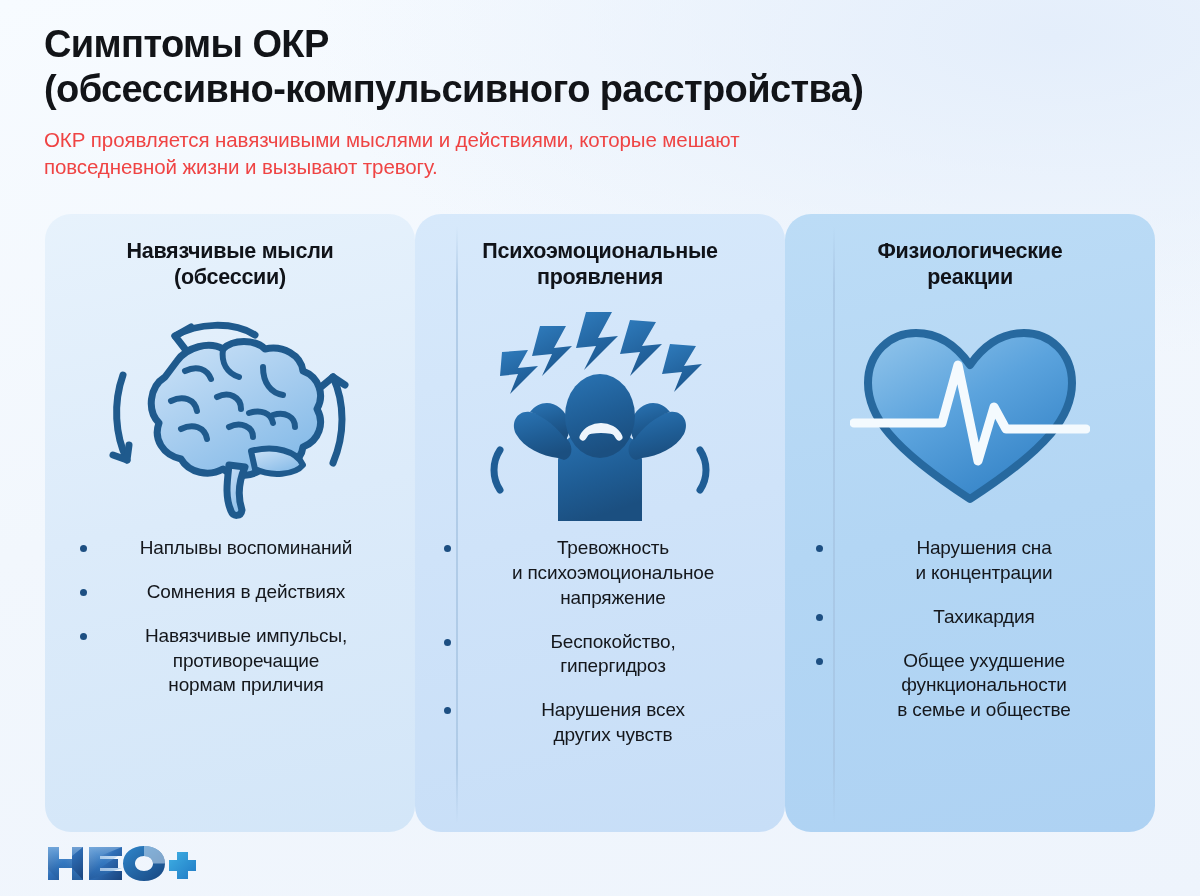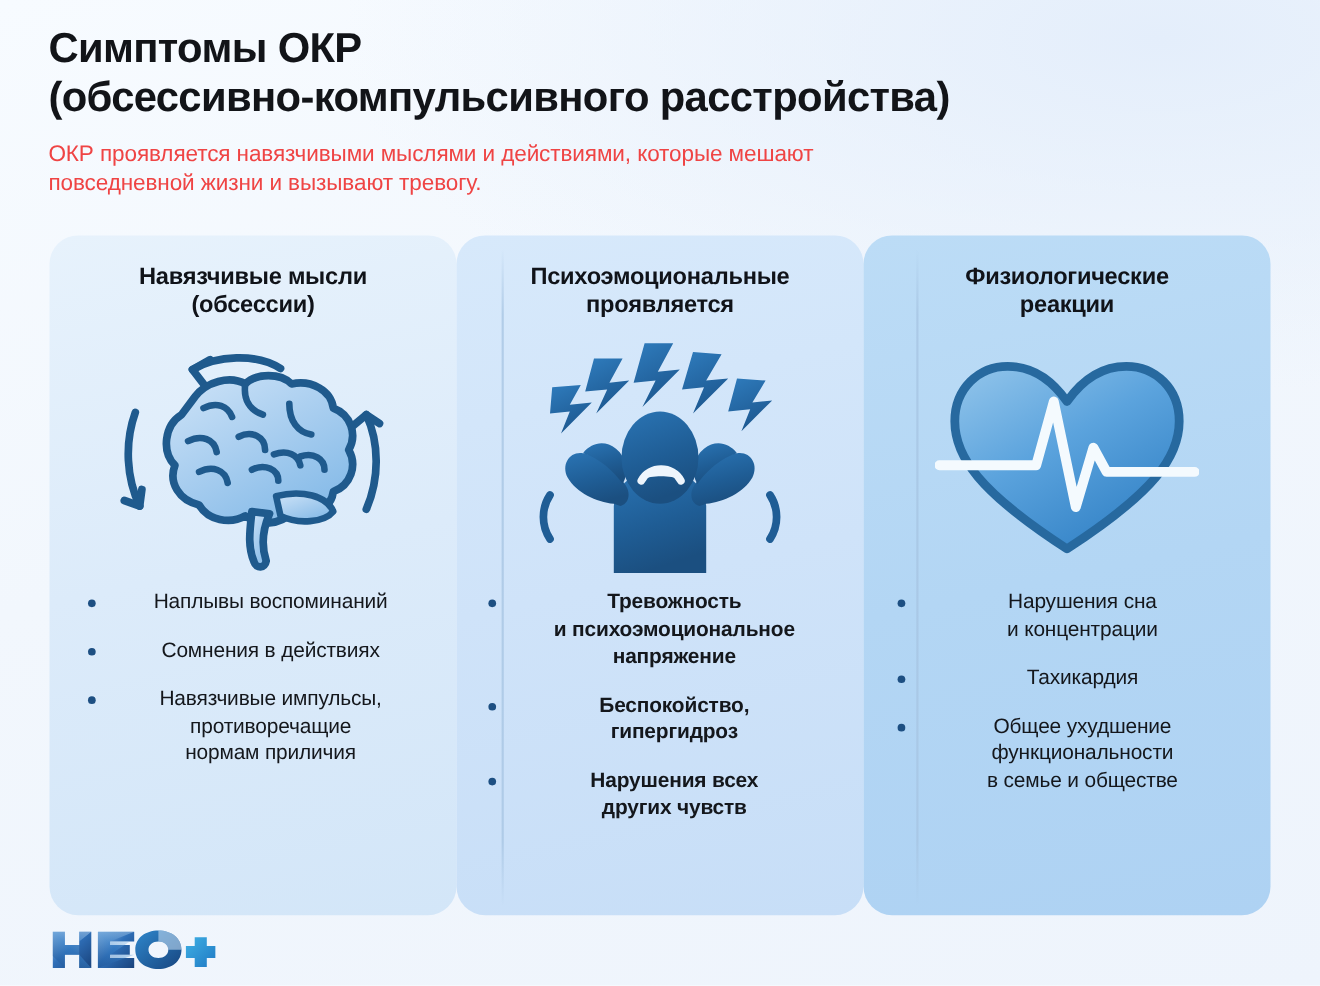--- a/index.html
+++ b/index.html
@@ -134,21 +134,21 @@
     position: absolute;
     left: 1px;
     top: 9px;
     width: 7px;
     height: 7px;
     border-radius: 50%;
     background: #1d4f82;
   }
   
   .card.tone-1 .bullets { padding-left: 14px; padding-top: 2px; }
-  .card.tone-2 .bullets { padding-left: 8px; padding-top: 2px; font-weight: bold; }
+  .card.tone-2 .bullets { padding-left: 8px; padding-top: 2px; }
   .card.tone-3 .bullets { padding-left: 10px; padding-top: 2px; }
 
   
   .logo {
     position: absolute;
     left: 46px;
     top: 843px;
     display: flex;
     align-items: center;
     height: 40px;
@@ -220,21 +220,21 @@
         <li><span class="dot"></span><span>Наплывы воспоминаний</span></li>
         <li><span class="dot"></span><span>Сомнения в действиях</span></li>
         <li><span class="dot"></span><span>Навязчивые импульсы,
 противоречащие
 нормам приличия</span></li>
       </ul>
     </section>
 
     <section class="card tone-2">
       <h2 class="card-title">Психоэмоциональные
-проявляется</h2>
+проявления</h2>
 
       <div class="icon-wrap">
         <svg width="240" height="215" viewBox="0 0 240 215" role="img" aria-label="stressed person holding head with lightning bolts">
           <defs>
             <linearGradient id="bodyFill" x1="0" y1="0" x2="0.3" y2="1">
               <stop offset="0%" stop-color="#2a74b4"></stop>
               <stop offset="60%" stop-color="#1f5d95"></stop>
               <stop offset="100%" stop-color="#1b4f80"></stop>
             </linearGradient>
             <linearGradient id="boltFill" x1="0" y1="0" x2="0.4" y2="1">

